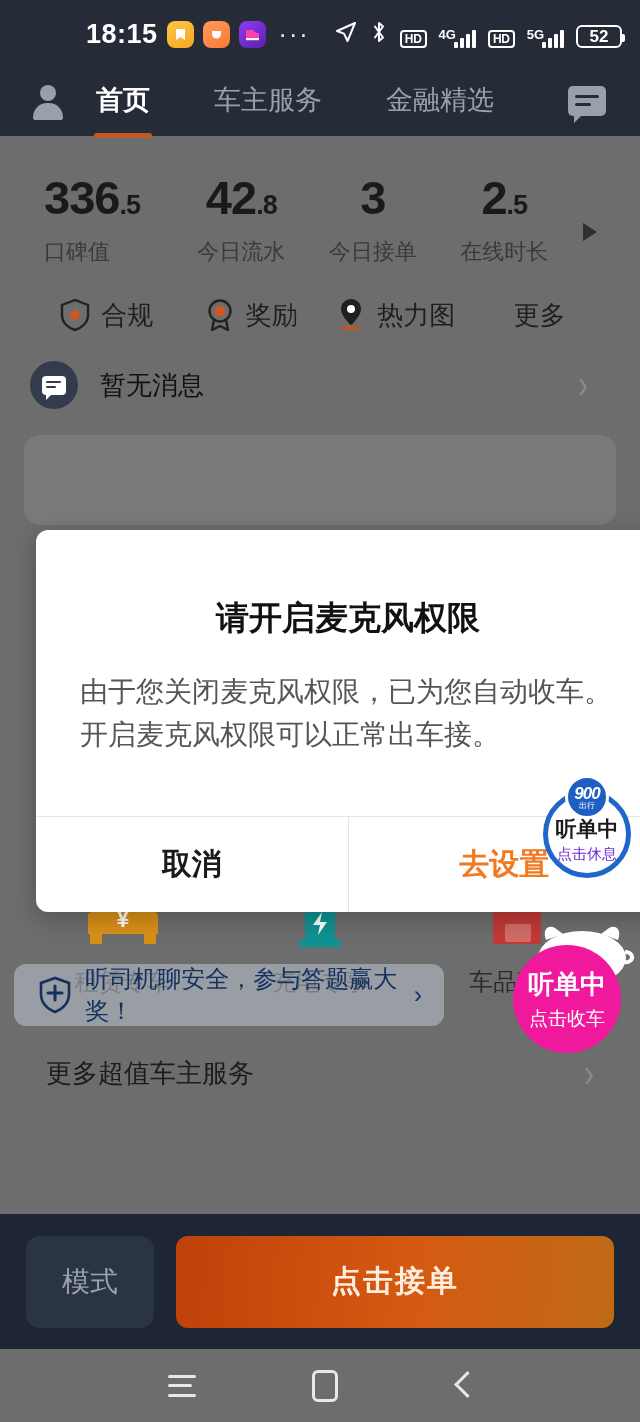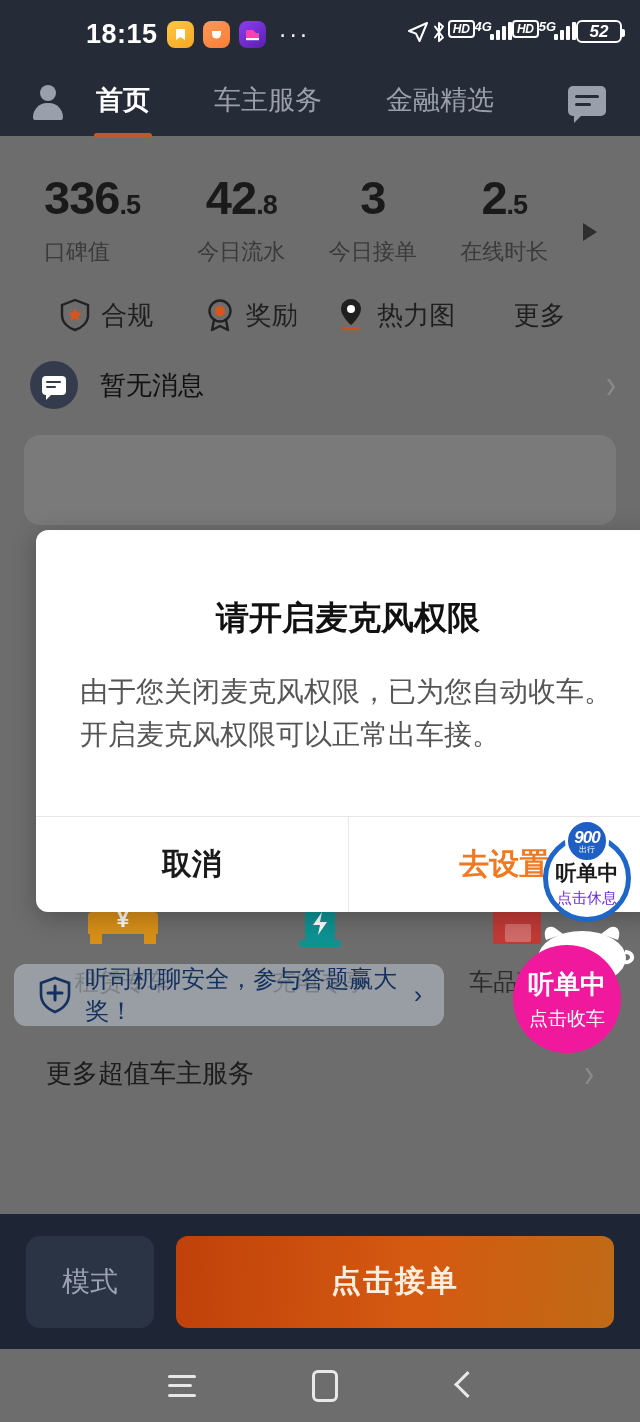--- a/index.html
+++ b/index.html
@@ -19,21 +19,21 @@
     padding:0 18px; color:#fff; z-index:5;
   }
   .sb-left{ display:flex; align-items:center; gap:9px; margin-left:68px;}
   .sb-time{ font-size:27px; font-weight:600; letter-spacing:.5px;}
   .appicon{ width:27px;height:27px;border-radius:8px; display:block;}
   .ai-yellow{background:linear-gradient(145deg,#ffc844,#f5a623);}
   .ai-orange{background:linear-gradient(145deg,#ff9a5a,#f97c34);}
   .ai-purple{background:linear-gradient(145deg,#8c3df0,#5c1fb0);}
   .ai-glyph{width:100%;height:100%;display:flex;align-items:center;justify-content:center;}
   .sb-dots{ font-size:25px; letter-spacing:2px; opacity:.92; margin-left:4px; line-height:.6;}
-  .sb-right{ margin-left:auto; display:flex; align-items:flex-start; gap:0;font-style:italic;}
+  .sb-right{ margin-left:auto; display:flex; align-items:flex-end; gap:12px;}
   .hdbox{
     border:2px solid #fff;border-radius:4px;font-size:12px;font-weight:700;
     padding:1px 3px;line-height:1;letter-spacing:-.3px;
   }
   .gen{font-size:13px;font-weight:700;position:relative;top:-6px;margin-right:-2px;}
   .bars{display:flex;align-items:flex-end;gap:2px;height:20px;}
   .bars i{display:block;width:4px;background:#fff;border-radius:1px;}
   .bars i:nth-child(1){height:6px;} .bars i:nth-child(2){height:10px;}
   .bars i:nth-child(3){height:14px;} .bars i:nth-child(4){height:18px;}
   .sigunit{display:flex;align-items:flex-end;}
@@ -77,21 +77,21 @@
   .stat-num .dec{font-size:27px;font-weight:700;}
   .stat-lab{font-size:22px;color:#3a3a3a;margin-top:16px;}
   .stats-arrow{width:40px;display:flex;align-items:center;justify-content:center;padding-bottom:26px;}
   .tri{width:0;height:0;border-left:14px solid #2e2e2e;border-top:9px solid transparent;border-bottom:9px solid transparent;}
 
   .quick{display:flex;align-items:center;padding:30px 28px 0 34px;gap:0;}
   .q{flex:1;display:flex;align-items:center;justify-content:center;gap:10px;}
   .q-lab{font-size:26px;color:#1f1f1f;font-weight:500;}
   .q svg{display:block;}
 
-  .msgrow{display:flex;align-items:center;padding:28px 24px 0 30px;}
+  .msgrow{display:flex;align-items:center;padding:28px 52px 0 30px;}
   .msg-av{width:48px;height:48px;border-radius:50%;background:#343b4d;display:flex;align-items:center;justify-content:center;}
   .msg-av .mb{width:24px;height:19px;background:#fff;border-radius:4px;position:relative;}
   .msg-av .mb:after{content:"";position:absolute;left:4px;bottom:-5px;width:0;height:0;border-left:6px solid #fff;border-bottom:6px solid transparent;}
   .msg-av .mb i{position:absolute;left:4px;background:#343b4d;height:2px;border-radius:1px;}
   .msg-av .mb i:nth-child(1){top:5px;width:15px;} .msg-av .mb i:nth-child(2){top:10px;width:10px;}
   .msg-txt{font-size:26px;color:#111;margin-left:22px;}
   .chev{margin-left:auto;color:#8a8a8a;font-size:30px;font-weight:300;transform:scaleY(1.35);}
 
   .card{margin:26px 24px 0 24px;background:rgba(168,168,168,.22);border-radius:16px;height:90px;}
 
@@ -122,21 +122,21 @@
   .dlg-body{font-size:28px;color:#555;line-height:1.52;padding:30px 44px 60px;text-align:left;}
   .dlg-actions{display:flex;border-top:1px solid #e6e6e6;height:96px;}
   .dlg-btn{flex:1;display:flex;align-items:center;justify-content:center;font-size:30px;font-weight:bold;}
   .dlg-btn.cancel{color:#1a1a1a;border-right:1px solid #e6e6e6;}
   .dlg-btn.confirm{color:#f07a22;}
 
   
   .float-blue{
     position:absolute;left:543px;top:790px;width:88px;height:88px;border-radius:50%;
     background:#fff;border:5px solid #1e66c8;z-index:14;
-    display:flex;flex-direction:column;align-items:center;justify-content:center;margin-top:44px;
+    display:flex;flex-direction:column;align-items:center;justify-content:center;
   }
   .fb-badge{
     position:absolute;top:-20px;left:50%;transform:translateX(-50%);
     width:44px;height:44px;border-radius:50%;background:#1f5fc4;color:#fff;
     display:flex;flex-direction:column;align-items:center;justify-content:center;
     border:3px solid #fff;line-height:1;
   }
   .fb-badge .b1{font-size:17px;font-weight:800;font-style:italic;letter-spacing:-1px;}
   .fb-badge .b2{font-size:8px;margin-top:0px;}
   .fb-t1{font-size:21px;color:#1a1a1a;font-weight:600;margin-top:10px;}

